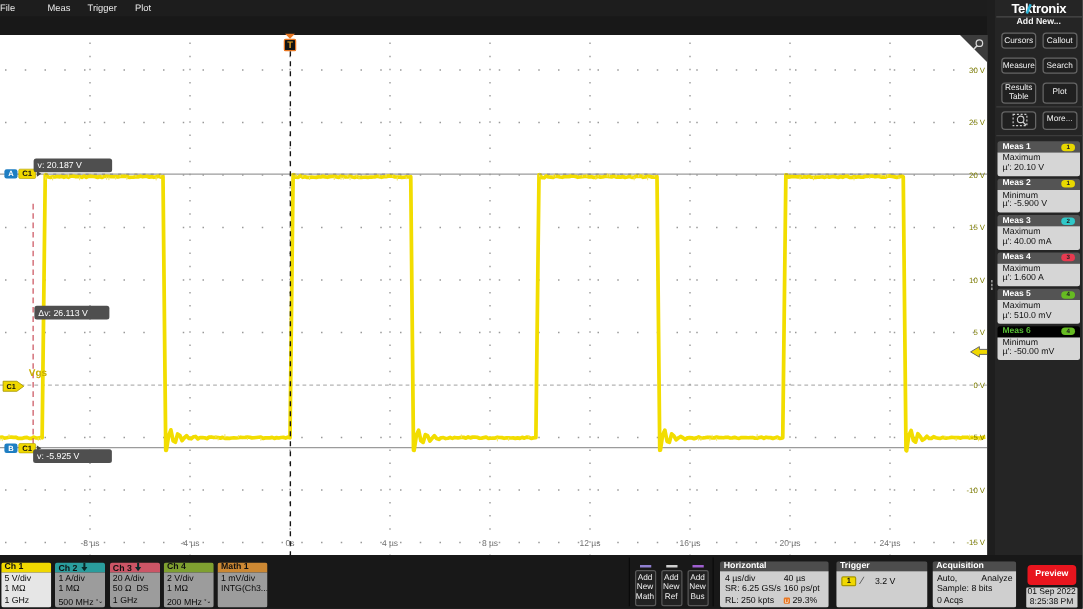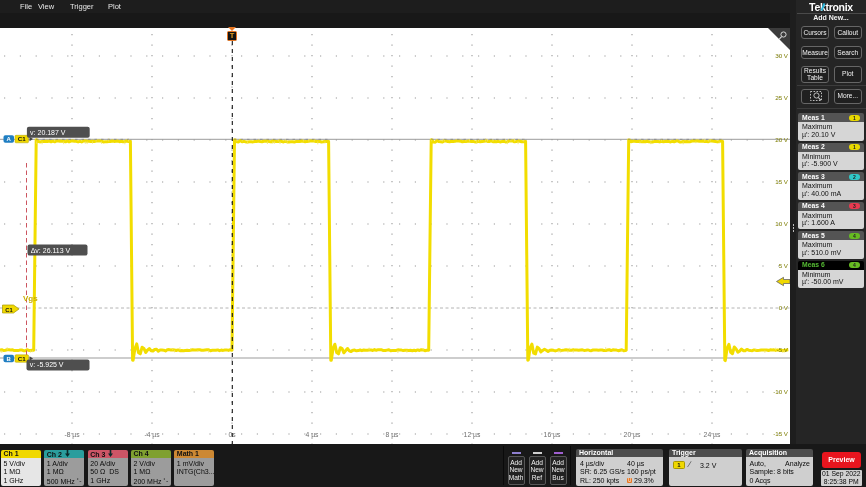--- a/index.html
+++ b/index.html
@@ -25,22 +25,22 @@
 .chbody{height:27.5px;font-size:7px;color:#0a0a0a;padding:1.5px 0 0 2.5px;line-height:8.6px;white-space:nowrap}
 .panel{position:absolute;top:448.5px;border-radius:2px;overflow:hidden}
 .phdr{height:8.5px;background:#4d4d4d;color:#fff;font-size:7px;font-weight:bold;padding:0.5px 0 0 3px}
 .pbody{background:#cfcfcf;color:#0a0a0a;font-size:7px;position:relative}
 .addbtn{position:absolute;top:455.5px;width:17px;height:29px;background:#222;border:1px solid #575757;
  border-radius:2px;color:#f0f0f0;font-size:6.6px;text-align:center;line-height:7.4px;padding-top:2.5px}
 </style></head><body>
 <div id="stage">
 
 <div class="abs" id="menubar">
-      <span style="left:20px">File</span>
-      <span style="left:38px">View</span>
+      <span style="left:0">File</span>
+      <span style="left:38px">Meas</span>
       <span style="left:70px">Trigger</span>
       <span style="left:108px">Plot</span>
     </div>
 <div class="abs" id="plot"><svg width="790" height="416">
 <line x1="4" y1="28" x2="790" y2="28" stroke="#999" stroke-width="1.1" stroke-dasharray="1.2 14.6"></line>
 <line x1="4" y1="70" x2="790" y2="70" stroke="#999" stroke-width="1.1" stroke-dasharray="1.2 14.6"></line>
 <line x1="4" y1="112" x2="790" y2="112" stroke="#999" stroke-width="1.1" stroke-dasharray="1.2 14.6"></line>
 <line x1="4" y1="154" x2="790" y2="154" stroke="#999" stroke-width="1.1" stroke-dasharray="1.2 14.6"></line>
 <line x1="4" y1="196" x2="790" y2="196" stroke="#999" stroke-width="1.1" stroke-dasharray="1.2 14.6"></line>
 <line x1="4" y1="238" x2="790" y2="238" stroke="#999" stroke-width="1.1" stroke-dasharray="1.2 14.6"></line>

